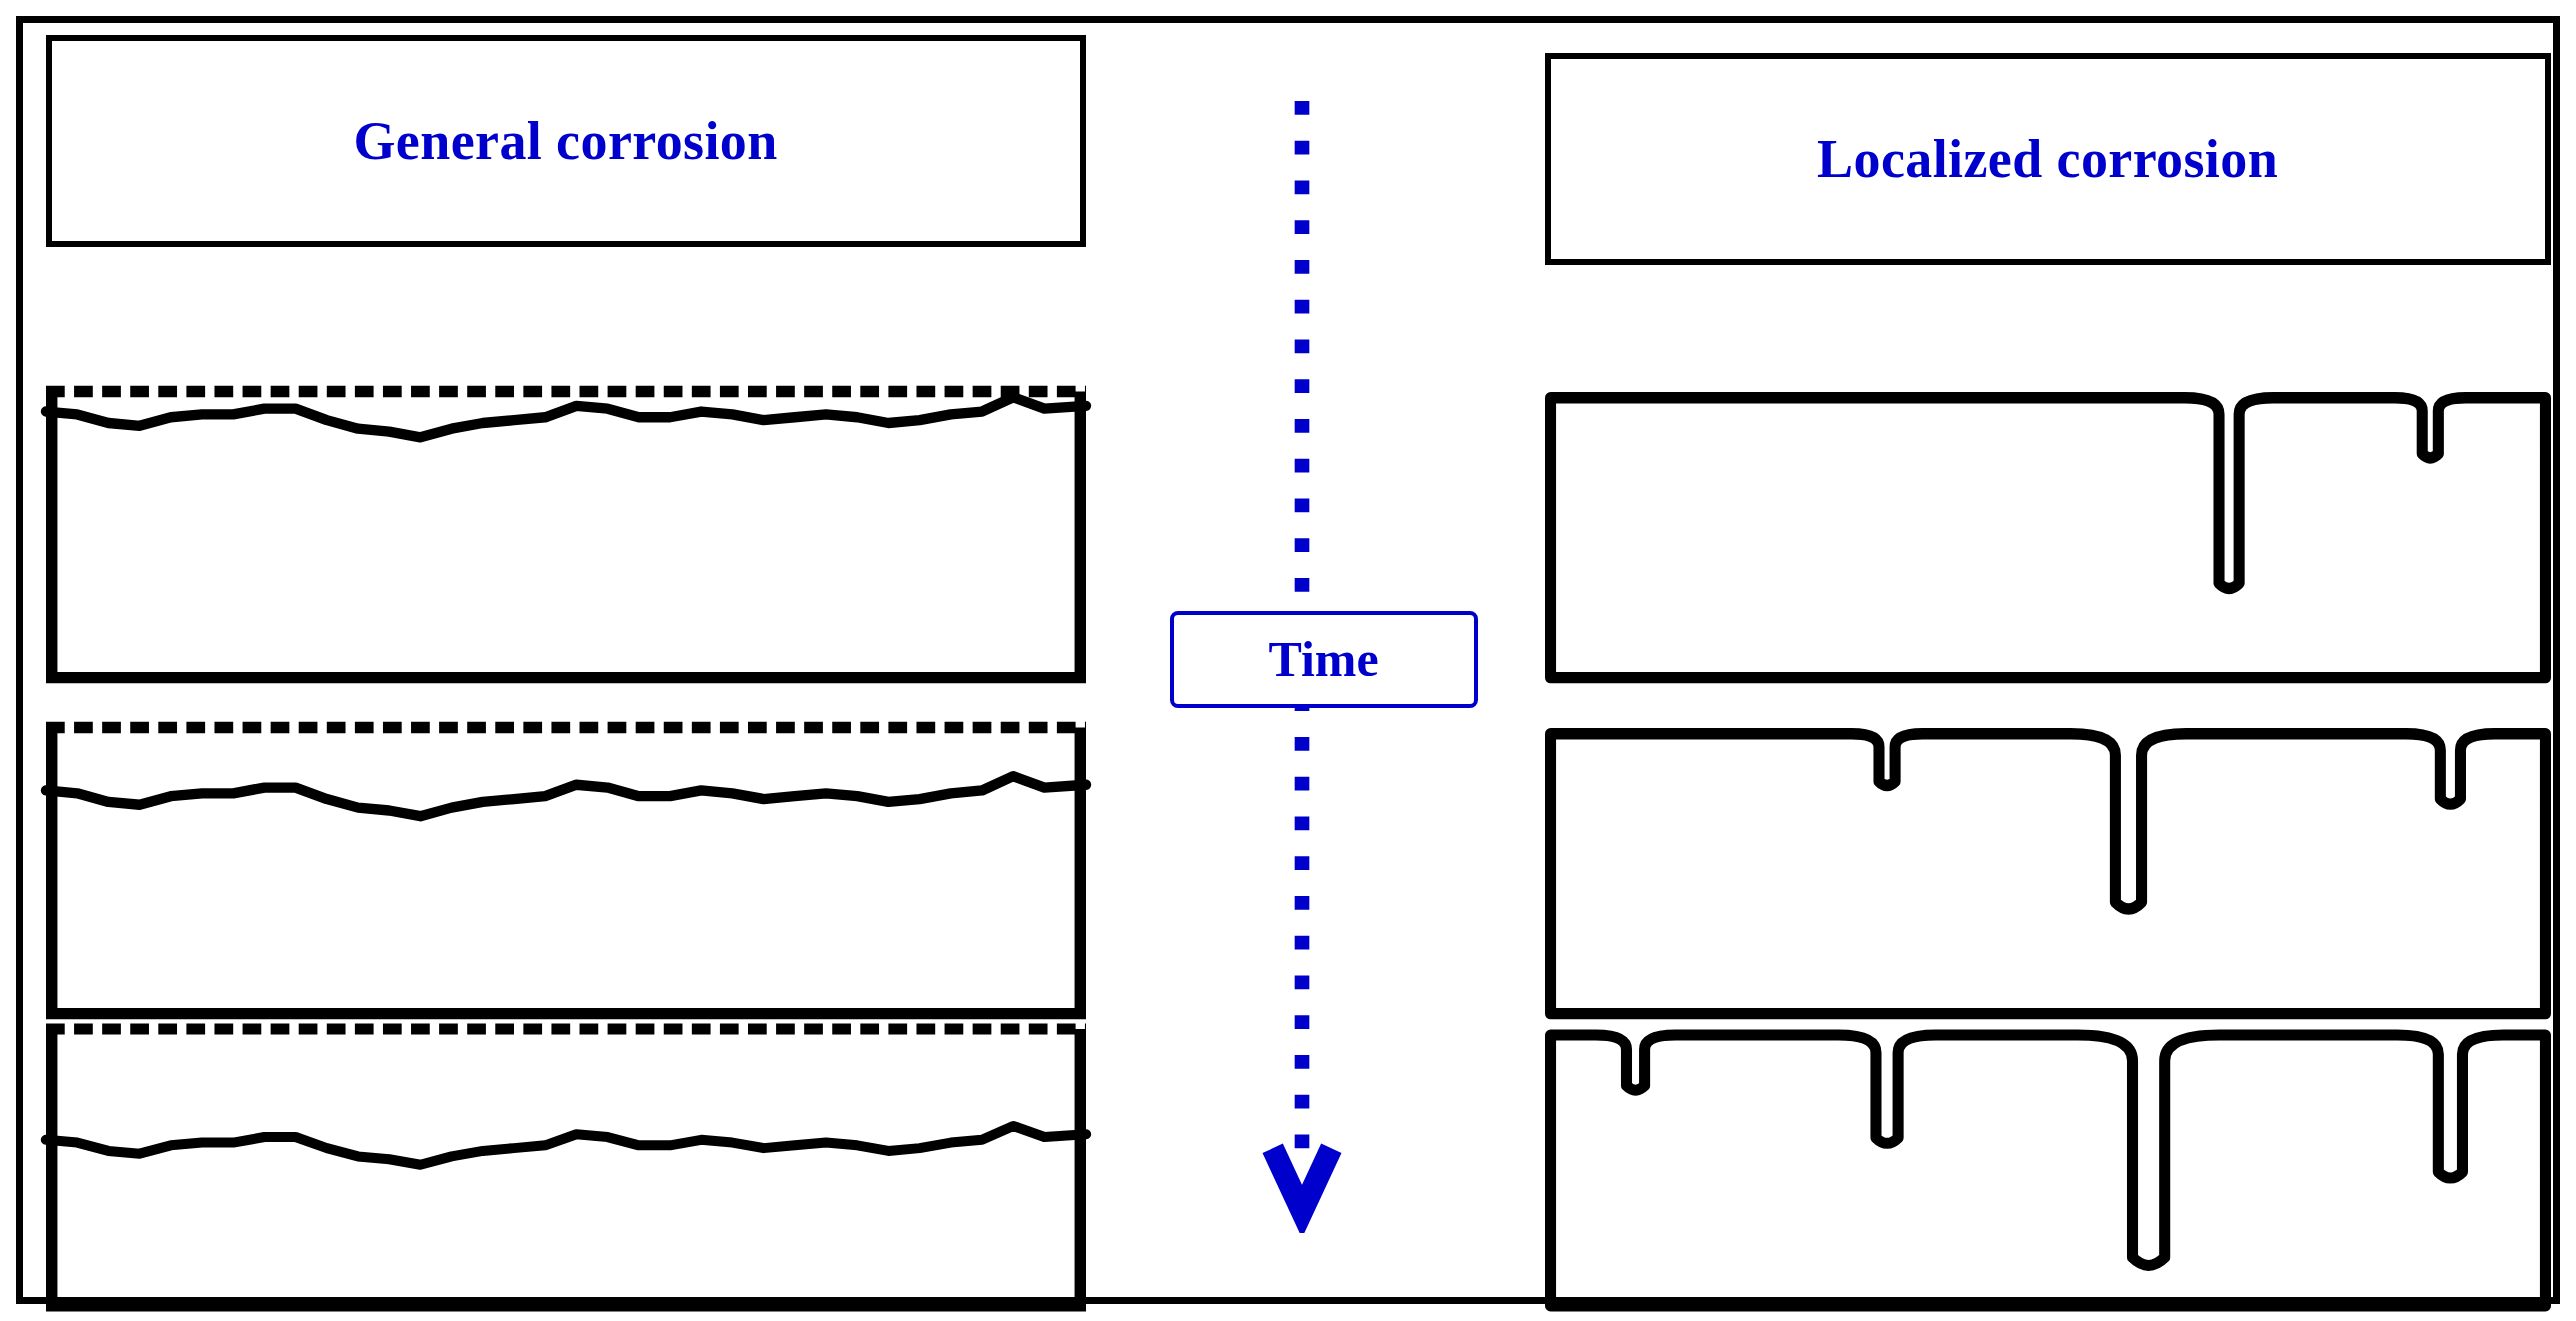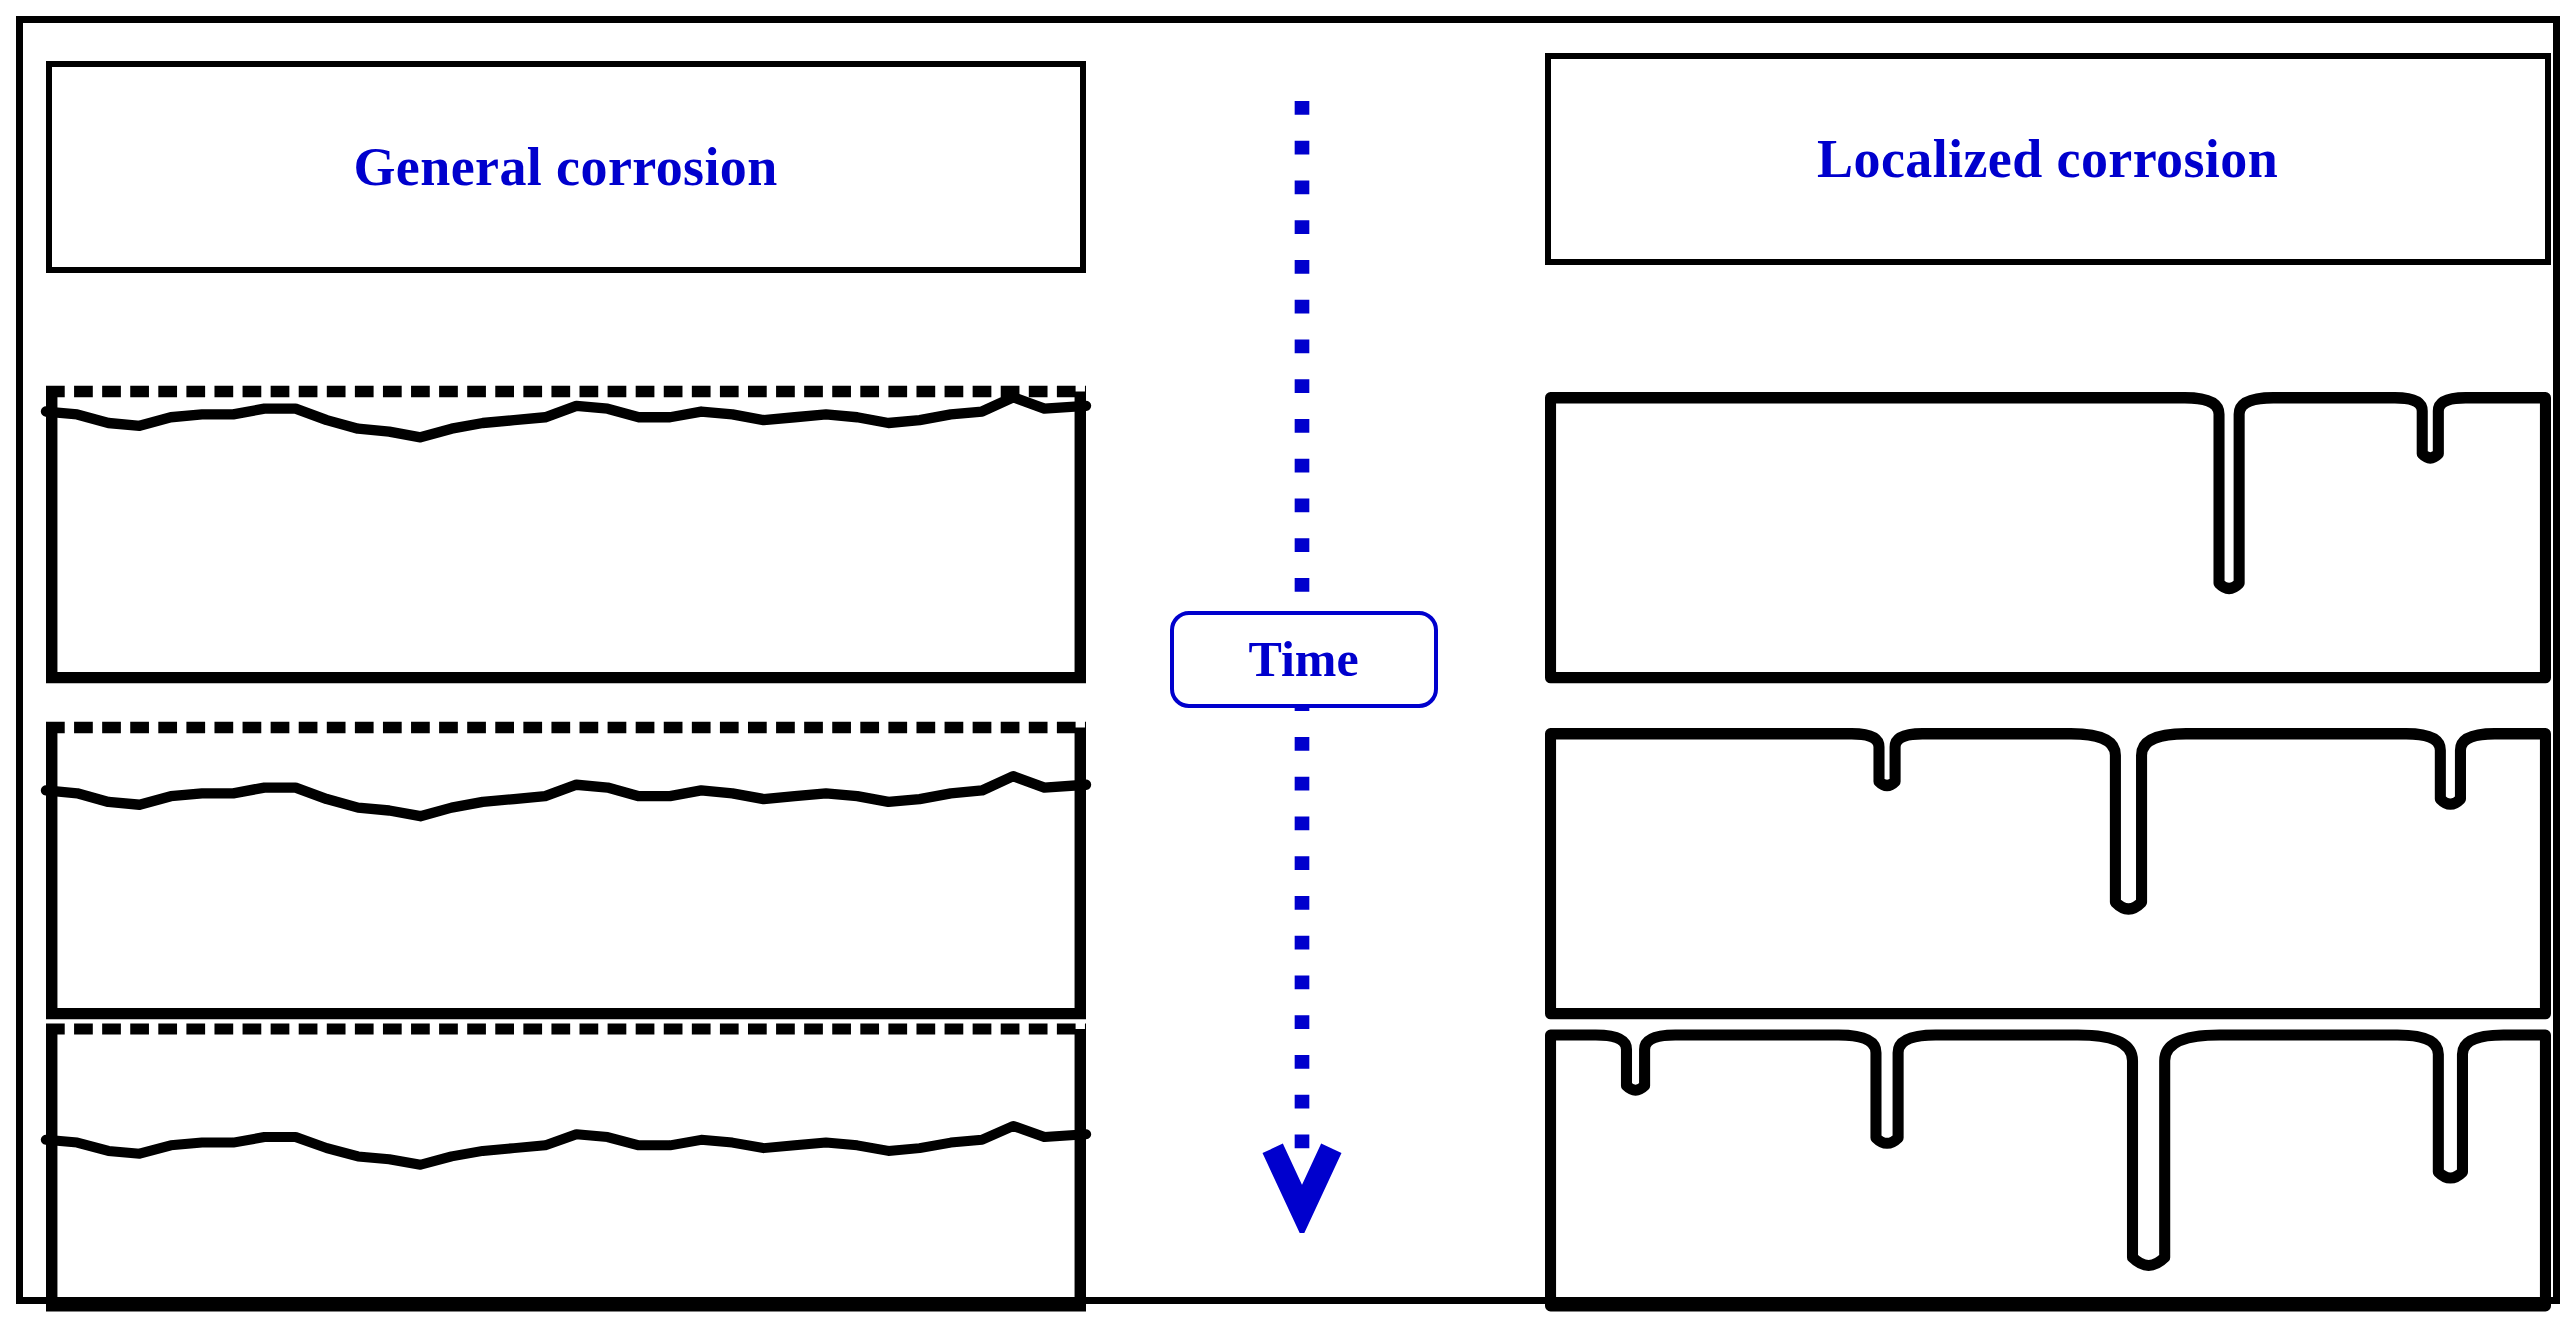--- a/index.html
+++ b/index.html
@@ -22,21 +22,21 @@
     display:flex; align-items:center; justify-content:center;
   }
   .title-text{
     color:#0000CD;
     font-weight:bold;
     font-size:54px;
     letter-spacing:0.4px;
     white-space:nowrap;
     font-family:"Liberation Serif",serif;
   }
-  #title-left { left:23px;  top:38px; width:1040px; height:212px; }
+  #title-left { left:23px;  top:12px; width:1040px; height:212px; }
   #title-right{ left:1522px;top:30px; width:1006px; height:212px;text-align:right; }
 
   
   .panel{ position:absolute; }
   .panel svg{ display:block; width:100%; height:100%; overflow:visible;}
 
   
   .col-left  { left:23px;  width:1040px; }
   .col-right { left:1522px;width:1006px; }
 
@@ -46,23 +46,23 @@
 
   
   #time-axis{
     position:absolute; left:1210px; top:78px;
     width:138px; height:1132px;
   }
   #time-axis svg{display:block;width:100%;height:100%;}
   #time-label{
     position:absolute;
     left:1147px; top:588px;
-    width:268px; height:97px;
+    width:308px; height:97px;
     border:4.3px solid #0000CD;
-    border-radius:19px;
+    border-radius:8px;
     background:#fff;
     display:flex;align-items:center;justify-content:center;
     box-sizing:border-box;
   }
   #time-label span{
     color:#0000CD;font-weight:bold;font-size:50px;
     font-family:"Liberation Serif",serif;
   }
 </style>
 </head>

